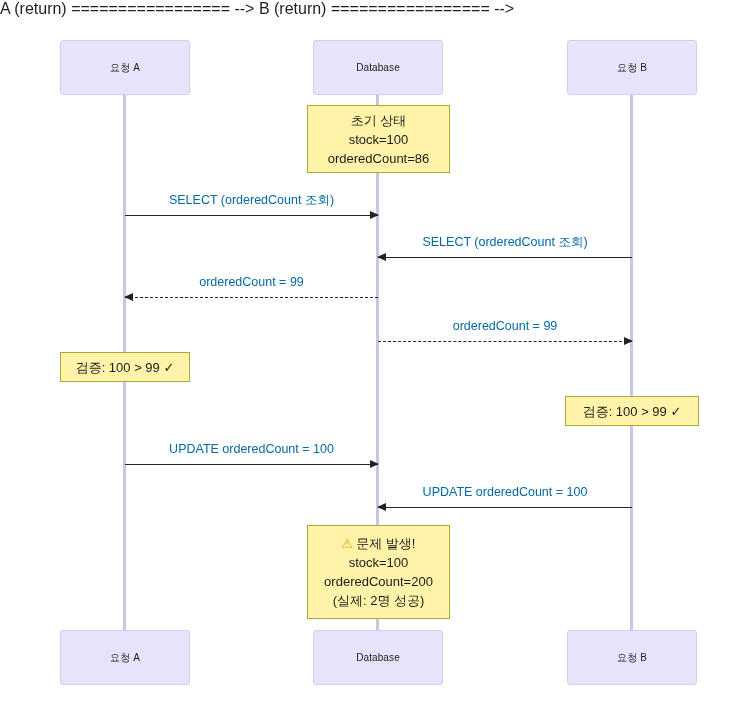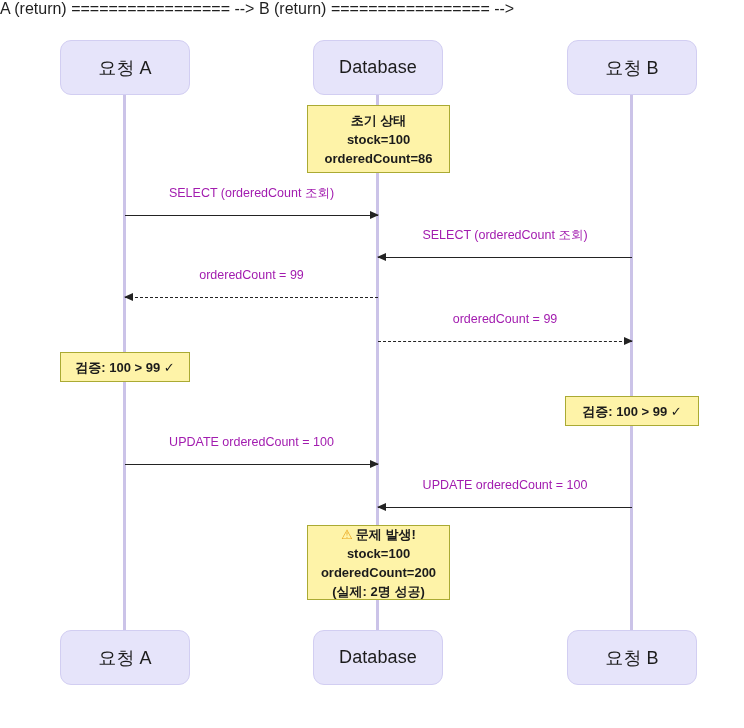--- a/index.html
+++ b/index.html
@@ -23,25 +23,25 @@
     width: 744px;
     height: 728px;
   }
 
   
   .participant {
     position: absolute;
     box-sizing: border-box;
     background: #E6E4FA;
     border: 1px solid #D2CEF2;
-    border-radius: 11px;
+    border-radius: 3px;
     display: flex;
     align-items: center;
     justify-content: center;
-    font-size: 18px;
+    font-size: 10px;
     color: #1c1c1c;
     letter-spacing: 0.1px;
   }
 
   
   .lifeline {
     position: absolute;
     width: 3px;
     background: #CBC3E8;
   }
@@ -56,21 +56,21 @@
     flex-direction: column;
     align-items: center;
     justify-content: center;
     font-size: 13px;
     line-height: 19px;
     color: #1b1b1b;
     text-align: center;
     padding: 3px 10px;
     white-space: nowrap;
   }
-  .note .note-line { display: block; font-weight: bold; }
+  .note .note-line { display: block; }
   .note .warn-glyph {
     color: #E8A317;
     font-size: 13px;
     margin-right: 3px;
   }
 
   
   .message {
     position: absolute;
     height: 0;
@@ -81,23 +81,23 @@
     top: 0;
     width: 100%;
     height: 0;
     border-top: 1.6px solid #232323;
   }
   .msg-line.dashed {
     border-top: 1.6px dashed #232323;
   }
   .msg-label {
     position: absolute;
-    bottom: 14px;
+    bottom: 7px;
     font-size: 12.5px;
-    color: #a21caf;
+    color: #0369a1;
     white-space: nowrap;
     line-height: 15px;
   }
   .msg-label.center { left: 50%; transform: translateX(-50%); }
 
   .arrow-head {
     position: absolute;
     top: -4.5px;
     width: 0;
     height: 0;
@@ -187,21 +187,21 @@
   </div>
 
   
   <div class="message" style="left:378px; top:507px; width:254px;">
     <div class="msg-line"></div>
     <div class="arrow-head left"></div>
     <div class="msg-label center">UPDATE orderedCount = 100</div>
   </div>
 
   
-  <div class="note" style="left:307px; top:525px; width:143px; height:75px;">
+  <div class="note" style="left:307px; top:525px; width:143px; height:94px;">
     <span class="note-line">
       <span class="warn-glyph">⚠</span><span>문제 발생!</span>
     </span>
     <span class="note-line">stock=100</span>
     <span class="note-line">orderedCount=200</span>
     <span class="note-line">(실제: 2명 성공)</span>
   </div>
 
   
   <div class="participant" style="left:60px; top:630px; width:130px; height:55px;">

